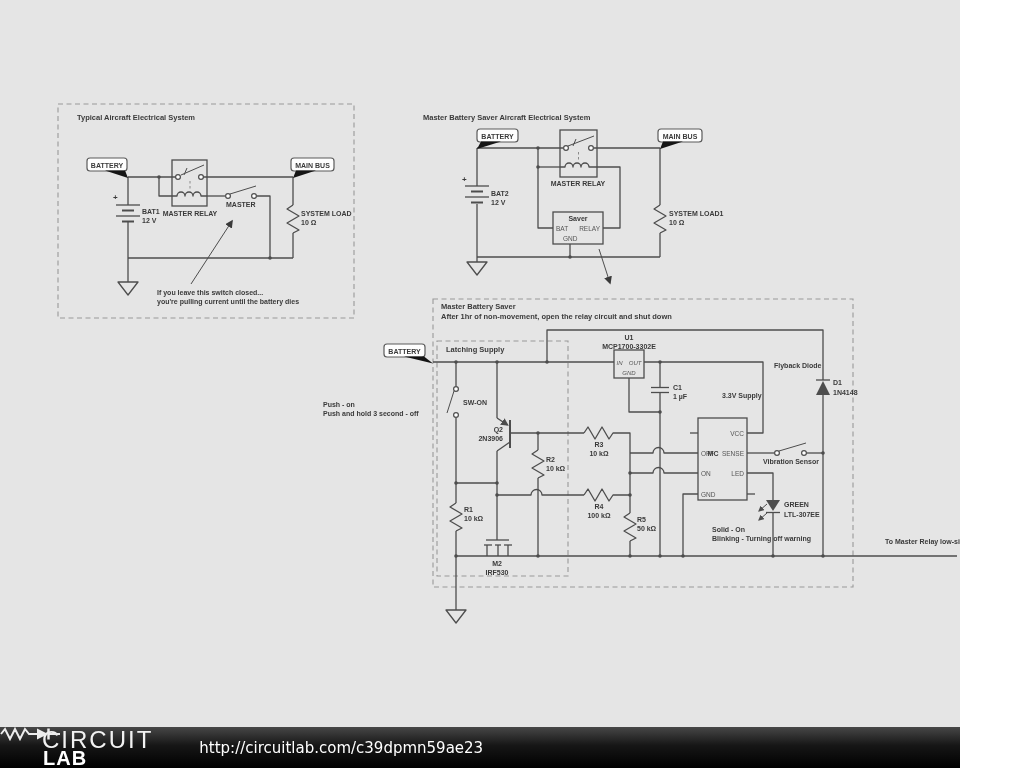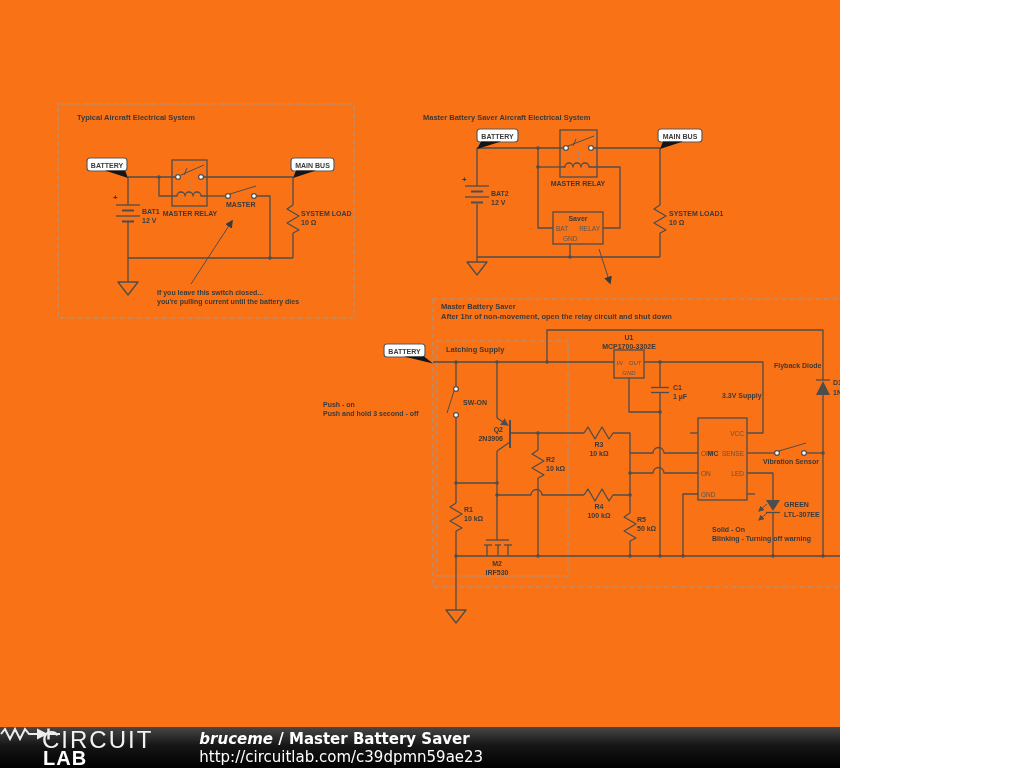--- a/index.html
+++ b/index.html
@@ -1,16 +1,16 @@
 <!DOCTYPE html>
 <html><head>
 <meta charset="utf-8">
 <style>
   html,body{margin:0;padding:0;background:#fff;}
-  #stage{position:relative;width:840px;height:768px;background:#f97316;overflow:hidden;
+  #stage{position:relative;width:960px;height:768px;background:#e5e5e5;overflow:hidden;
          font-family:"Liberation Sans",sans-serif;}
   svg{position:absolute;top:0;left:0;}
 
   
   .w    {stroke:#4d4d4d;stroke-width:1.3;fill:none;stroke-linejoin:round;}
   .w2   {stroke:#4d4d4d;stroke-width:2;fill:none;}
   .thin {stroke:#4d4d4d;stroke-width:1;fill:none;}
   .box  {fill:none;stroke:#4d4d4d;stroke-width:1.3;}
   .dashbox{fill:none;stroke:#9a9a9a;stroke-width:1.1;stroke-dasharray:5 3.5;}
   .idash{stroke:#8a8a8a;stroke-width:1;stroke-dasharray:2.5 2.5;fill:none;}
@@ -410,17 +410,16 @@
       <svg width="78" height="14" viewBox="0 0 78 14">
         <path d="M1,7 l4,-5 5,10 5,-10 5,10 5,-10 4,5 h8" stroke="#ededed" stroke-width="2" fill="none"></path>
         <polygon points="37,1.5 37,12.5 48,7" fill="#ededed"></polygon>
         <line x1="48.5" y1="1.5" x2="48.5" y2="12.5" stroke="#ededed" stroke-width="2.5"></line>
         <line x1="49" y1="7" x2="60" y2="7" stroke="#ededed" stroke-width="2"></line>
       </svg>
       <span class="logo-lab">LAB</span>
     </div>
   </div>
   <div class="meta">
-    <div class="line1"><span class="author">bruceme</span><span> / </span><span>Master Battery Saver</span></div>
     <div class="url">http://circuitlab.com/c39dpmn59ae23</div>
   </div>
 </div>
 </div>
 
 </body></html>

